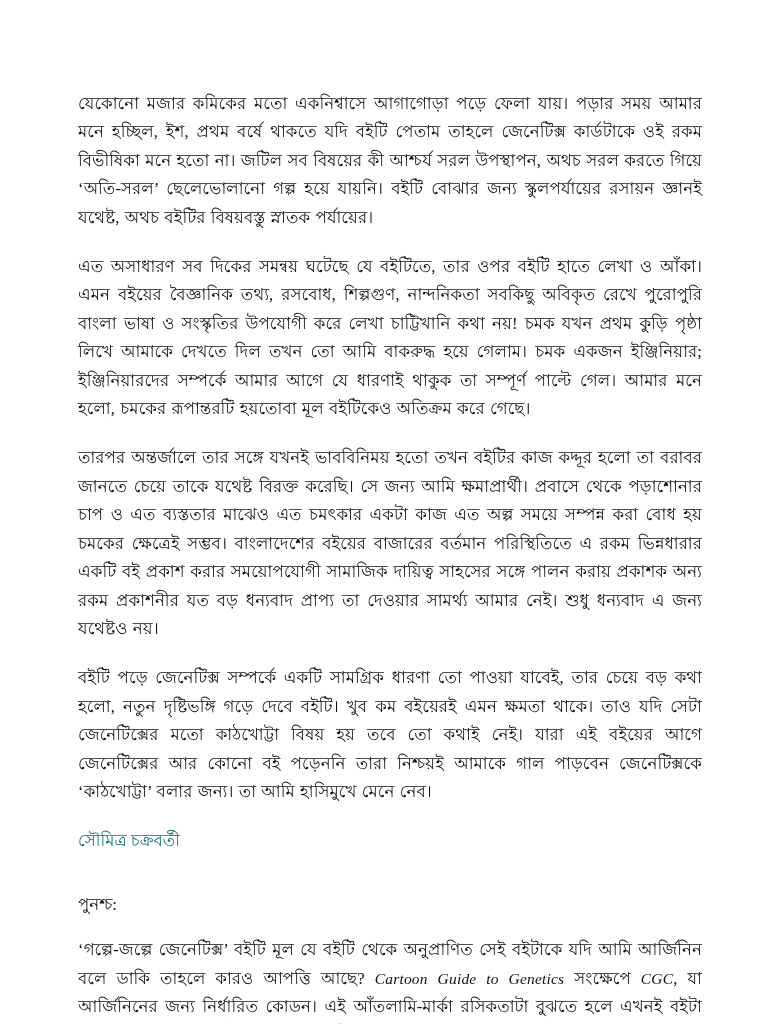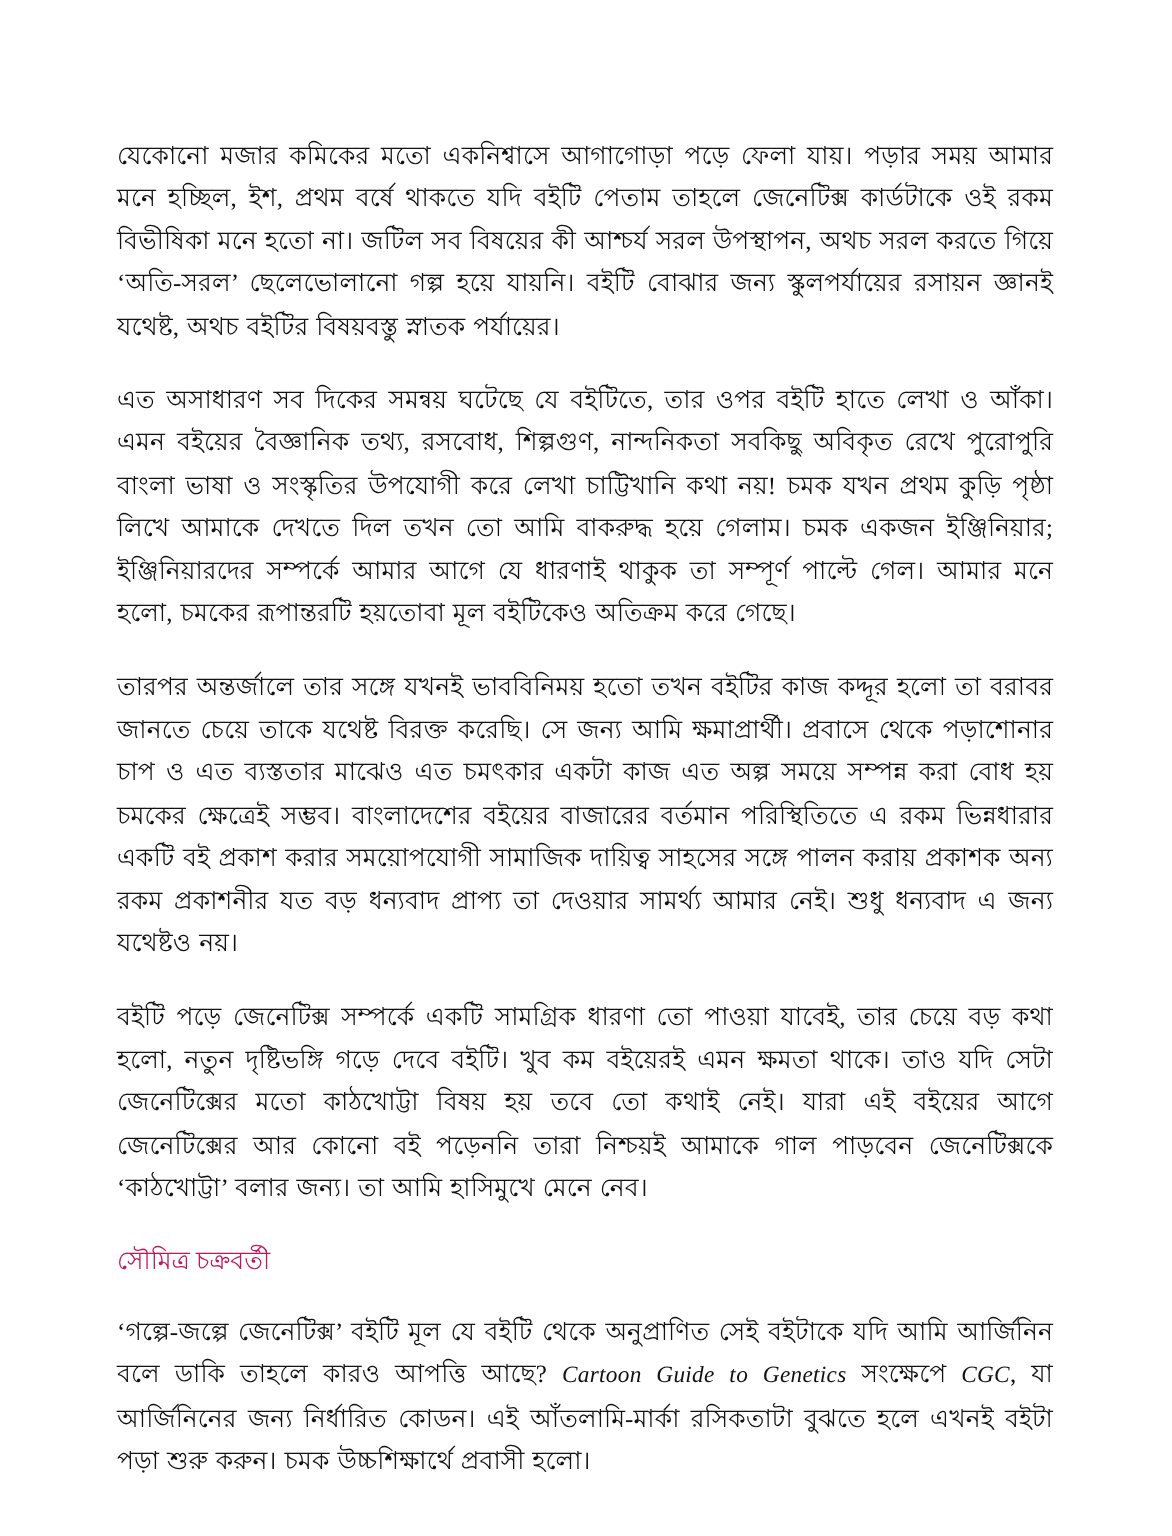--- a/index.html
+++ b/index.html
@@ -34,25 +34,25 @@
     line-height: 28.4px;
     letter-spacing: 0.1px;
     word-spacing: 1px;
     color: #111111;
     font-weight: 500;
   }
   p.para:last-child {
     margin-bottom: 0;
   }
   .signature {
-    margin: 0 0 10px 0;
+    margin: 0 0 27px 0;
     text-align: left;
     font-size: 16.6px;
     line-height: 28.4px;
-    color: #be185d;
+    color: #0f766e;
     font-weight: 500;
   }
   .ps-heading {
     margin: 0 0 17px 0;
     text-align: left;
     font-size: 16.6px;
     line-height: 28.4px;
     color: #111111;
     font-weight: 500;
   }
@@ -75,17 +75,18 @@
     <p class="para">এত অসাধারণ সব দিকের সমন্বয় ঘটেছে যে বইটিতে, তার ওপর বইটি হাতে লেখা ও আঁকা। এমন বইয়ের বৈজ্ঞানিক তথ্য, রসবোধ, শিল্পগুণ, নান্দনিকতা সবকিছু অবিকৃত রেখে পুরোপুরি বাংলা ভাষা ও সংস্কৃতির উপযোগী করে লেখা চাট্টিখানি কথা নয়! চমক যখন প্রথম কুড়ি পৃষ্ঠা লিখে আমাকে দেখতে দিল তখন তো আমি বাকরুদ্ধ হয়ে গেলাম। চমক একজন ইঞ্জিনিয়ার; ইঞ্জিনিয়ারদের সম্পর্কে আমার আগে যে ধারণাই থাকুক তা সম্পূর্ণ পাল্টে গেল। আমার মনে হলো, চমকের রূপান্তরটি হয়তোবা মূল বইটিকেও অতিক্রম করে গেছে।</p>
 
     <p class="para">তারপর অন্তর্জালে তার সঙ্গে যখনই ভাববিনিময় হতো তখন বইটির কাজ কদ্দূর হলো তা বরাবর জানতে চেয়ে তাকে যথেষ্ট বিরক্ত করেছি। সে জন্য আমি ক্ষমাপ্রার্থী। প্রবাসে থেকে পড়াশোনার চাপ ও এত ব্যস্ততার মাঝেও এত চমৎকার একটা কাজ এত অল্প সময়ে সম্পন্ন করা বোধ হয় চমকের ক্ষেত্রেই সম্ভব। বাংলাদেশের বইয়ের বাজারের বর্তমান পরিস্থিতিতে এ রকম ভিন্নধারার একটি বই প্রকাশ করার সময়োপযোগী সামাজিক দায়িত্ব সাহসের সঙ্গে পালন করায় প্রকাশক অন্য রকম প্রকাশনীর যত বড় ধন্যবাদ প্রাপ্য তা দেওয়ার সামর্থ্য আমার নেই। শুধু ধন্যবাদ এ জন্য যথেষ্টও নয়।</p>
 
     <p class="para">বইটি পড়ে জেনেটিক্স সম্পর্কে একটি সামগ্রিক ধারণা তো পাওয়া যাবেই, তার চেয়ে বড় কথা হলো, নতুন দৃষ্টিভঙ্গি গড়ে দেবে বইটি। খুব কম বইয়েরই এমন ক্ষমতা থাকে। তাও যদি সেটা জেনেটিক্সের মতো কাঠখোট্টা বিষয় হয় তবে তো কথাই নেই। যারা এই বইয়ের আগে জেনেটিক্সের আর কোনো বই পড়েননি তারা নিশ্চয়ই আমাকে গাল পাড়বেন জেনেটিক্সকে ‘কাঠখোট্টা’ বলার জন্য। তা আমি হাসিমুখে মেনে নেব।</p>
 
     <div class="signature">সৌমিত্র চক্রবর্তী</div>
 
     <div class="spacer-sm"></div>
 
+    <div class="ps-heading">পুনশ্চ:</div>
 
     <p class="para"><span>‘গল্পে-জল্পে জেনেটিক্স’ বইটি মূল যে বইটি থেকে অনুপ্রাণিত সেই বইটাকে যদি আমি আর্জিনিন বলে ডাকি তাহলে কারও আপত্তি আছে? </span><span class="en-italic">Cartoon Guide to Genetics</span><span> সংক্ষেপে </span><span class="en-italic">CGC</span><span>, যা আর্জিনিনের জন্য নির্ধারিত কোডন। এই আঁতলামি-মার্কা রসিকতাটা বুঝতে হলে এখনই বইটা পড়া শুরু করুন। চমক উচ্চশিক্ষার্থে প্রবাসী হলো।</span></p>
 
   </div>
 </div>
 
 </body></html>

